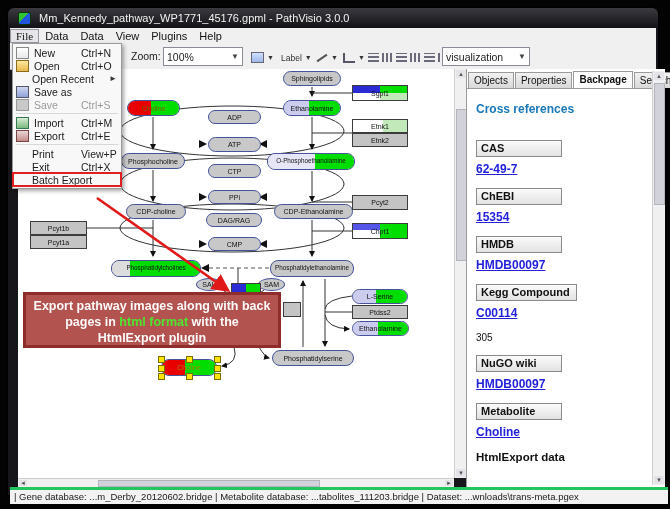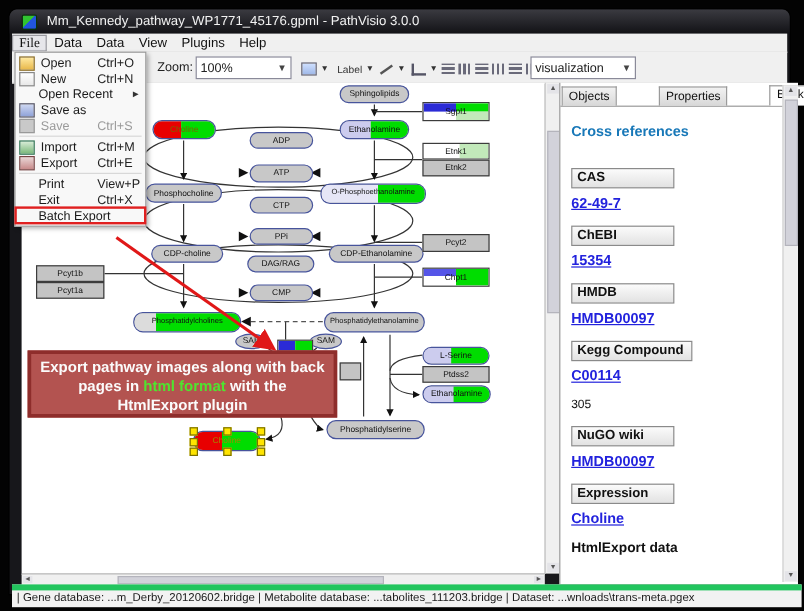--- a/index.html
+++ b/index.html
@@ -63,37 +63,37 @@
   .mi-new{background:linear-gradient(#fff,#e8e8e8);border:1px solid #888;}
   .mi-open{background:linear-gradient(#ffe9a0,#e8b84a);border:1px solid #8a6a20;}
   .mi-save{background:#c9c9c9;border:1px solid #999;}
   .mi-saveas{background:linear-gradient(#cfd8f2,#8fa2d8);border:1px solid #556;}
   .mi-import{background:linear-gradient(#d7ecd7,#7ab87a);border:1px solid #375;}
   .mi-export{background:linear-gradient(#ead7d7,#c88a8a);border:1px solid #744;}
   .mi-none{background:transparent;border:none;}
   
   #sidebar{position:absolute;left:458px;top:61px;width:198px;height:418px;background:#fff;border-left:1px solid #9a9a9a;}
   #tabs{position:absolute;left:0;top:2px;right:0;height:17px;display:flex;align-items:flex-end;
-        border-bottom:1px solid #9a9a9a;font-size:10px;color:#111;gap:34px;}
+        border-bottom:1px solid #9a9a9a;font-size:10px;color:#111;}
   .tab{border:1px solid #9a9a9a;border-bottom:none;background:linear-gradient(#f2f2f2,#d8d8d8);
        padding:2px 5px 2px;margin-left:1px;white-space:nowrap;}
-  .tab.active{background:#fff;padding-bottom:3px;font-size:10px;}
+  .tab.active{background:#fff;padding-bottom:3px;font-size:10px;font-weight:bold;}
   #panel{position:absolute;left:0;top:19px;right:12px;bottom:0;overflow:hidden;padding:12px 0 0 9px;}
   #crossref-heading{color:#1878b8;font-weight:bold;font-size:12px;margin:2px 0 24px 0;}
   .section{margin-bottom:12px;}
   .section-box{width:fit-content;min-width:74px;border:1px solid #8a8a8a;
                background:linear-gradient(#fbfbfb,#e2e2e2);font-weight:bold;font-size:11px;
                padding:1px 6px 2px 4px;color:#111;margin-bottom:5px;}
   .section-link{font-size:12px;font-weight:bold;color:#2222dd;text-decoration:underline;}
   .section-val{font-size:10px;color:#111;}
   #expr-heading{font-weight:bold;font-size:11.5px;color:#111;margin-top:10px;}
   #side-scroll{position:absolute;left:644px;top:63px;width:12px;height:414px;background:#f0f0f0;border-left:1px solid #cfcfcf;}
   
   #statusbar{position:absolute;left:2px;top:479px;width:654px;height:14px;background:#f2f2f2;
-             border-top:5px solid #22c55e;font-size:9.5px;color:#1a1a1a;line-height:14px;
+             border-top:3px solid #22c55e;font-size:9.5px;color:#1a1a1a;line-height:14px;
              white-space:nowrap;overflow:hidden;padding-left:4px;}
   svg{position:absolute;left:0;top:0;pointer-events:none;}
 </style>
 </head>
 <body>
 
 <div id="stage">
   <div id="window">
     <div id="titlebar">
       <span id="app-icon"></span>
@@ -195,21 +195,21 @@
               <div class="section-link">C00114</div>
             </div>
             <div class="section">
               <div class="section-val">305</div>
             </div>
             <div class="section">
               <div class="section-box">NuGO wiki</div>
               <div class="section-link">HMDB00097</div>
             </div>
             <div class="section">
-              <div class="section-box">Expression</div>
+              <div class="section-box">Metabolite</div>
               <div class="section-link">Choline</div>
             </div>
           </div>
         <div id="expr-heading">HtmlExport data</div>
       </div>
     </div>
     <div id="side-scroll">
       <div class="sb-btn" style="left:1px;top:1px;width:10px;height:8px">▲</div>
       <div class="sb-thumb" style="left:1px;top:12px;width:9px;height:120px"></div>
       <div class="sb-btn" style="left:1px;bottom:1px;width:10px;height:8px">▼</div>
@@ -393,28 +393,28 @@
     </div>
 
   <div id="annotation">
     <div><span>Export pathway images along with back</span></div>
     <div><span>pages in </span><span class="hl">html format</span><span> with the</span></div>
     <div><span>HtmlExport plugin</span></div>
   </div>
 
   <div id="file-menu">
       <div class="fm-row">
+        <span class="mi mi-new"></span>
+        <span class="fl">New</span>
+        <span class="sc">Ctrl+N</span>
+      </div>
+      <div class="fm-row">
         <span class="mi mi-open"></span>
         <span class="fl">Open</span>
         <span class="sc">Ctrl+O</span>
-      </div>
-      <div class="fm-row">
-        <span class="mi mi-new"></span>
-        <span class="fl">New</span>
-        <span class="sc">Ctrl+N</span>
       </div>
       <div class="fm-row">
         <span class="mi mi-none"></span>
         <span class="fl">Open Recent</span>
         <span class="sub">►</span>
       </div>
       <div class="fm-row">
         <span class="mi mi-saveas"></span>
         <span class="fl">Save as</span>
         <span class="sc"></span>

